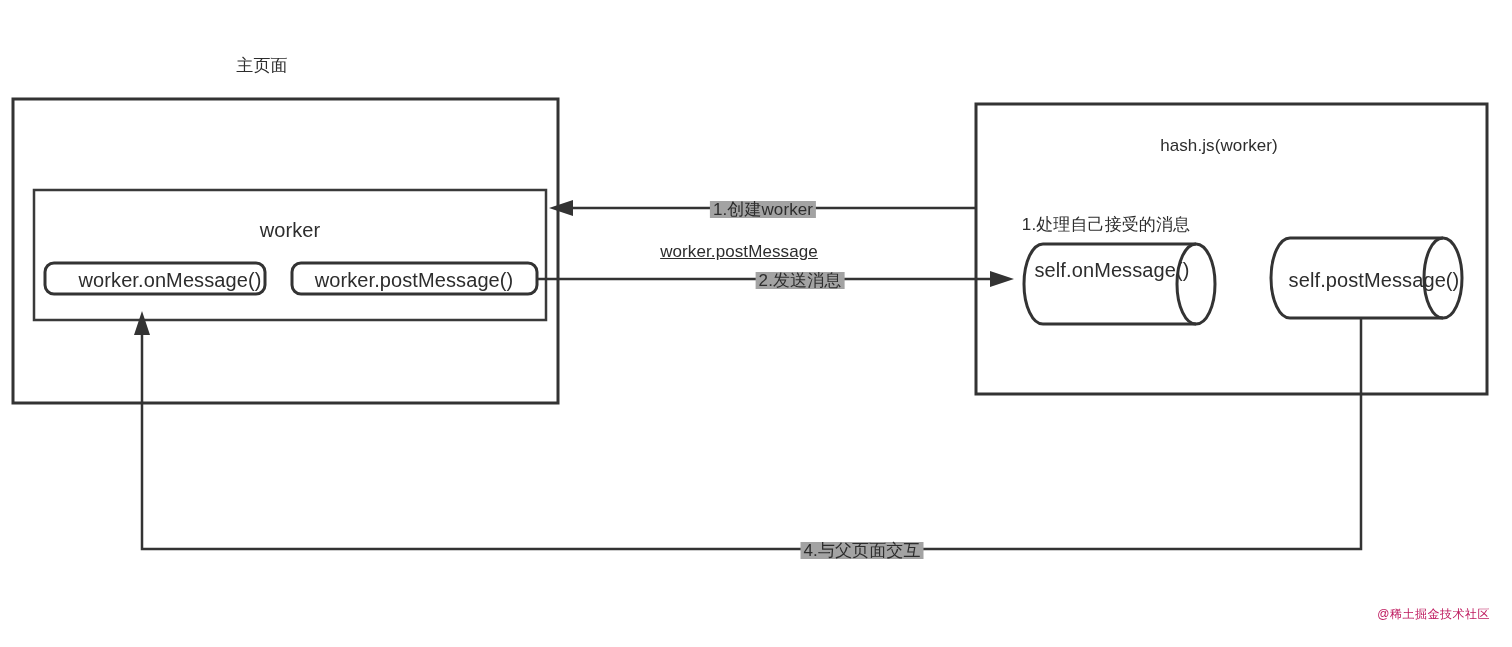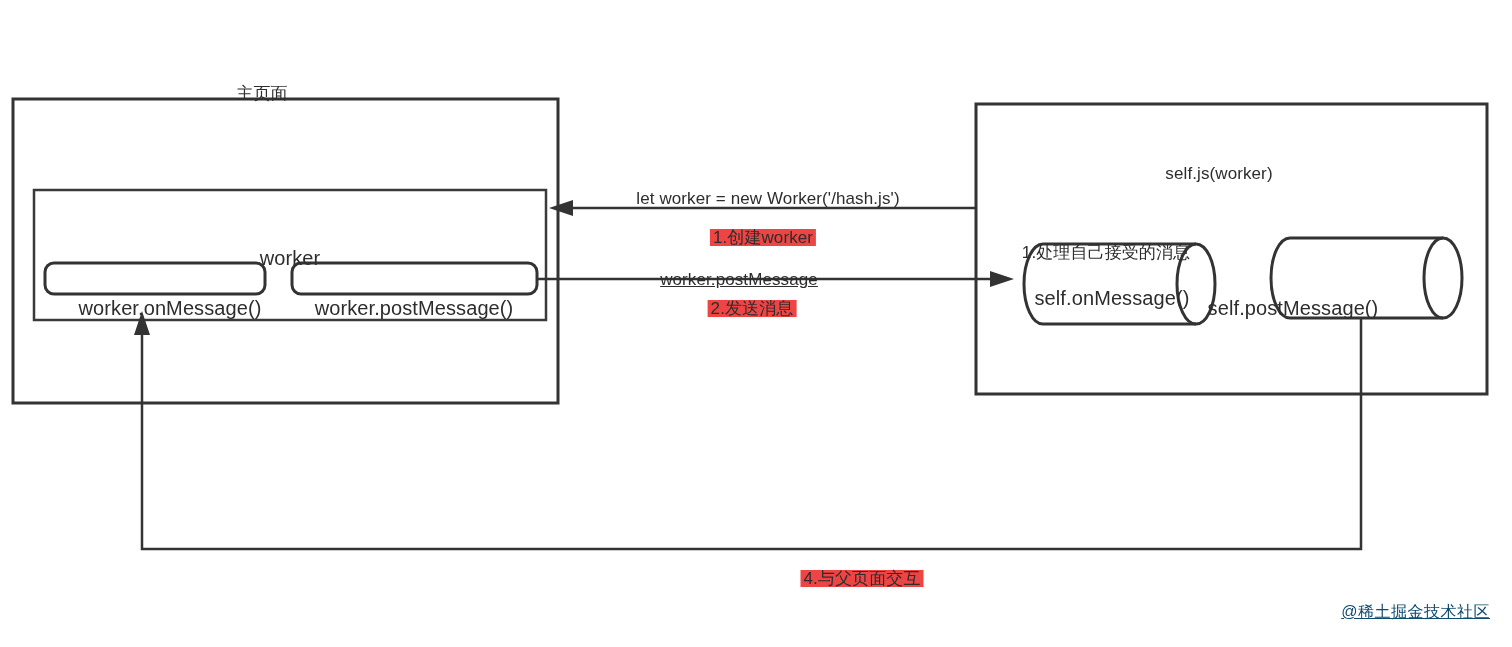--- a/index.html
+++ b/index.html
@@ -54,45 +54,43 @@
     fill: #333333;
     stroke: none;
   }
   .lbl {
     position: absolute;
     white-space: nowrap;
     font-size: 17px;
     color: #2d2d2d;
     line-height: 1;
     letter-spacing: 0.1px;
-    margin-top: 28px;
   }
   .lbl-center {
     transform: translateX(-50%);
     text-align: center;
   }
   .lbl-on-line {
-    background: #ef4444;
+    background: #a3a3a3;
     padding: 0 3px;
   }
   .lbl-title {
     font-size: 17px;
   }
   .lbl-box {
     font-size: 20px;
   }
   .watermark {
     position: absolute;
     right: 22px;
     bottom: 24px;
-    font-size: 16px;
-    color: #0c4a6e;
+    font-size: 12px;
+    color: #be185d;
     white-space: nowrap;
     letter-spacing: 0.5px;
-    text-decoration: underline;
   }
 </style>
 </head>
 <body>
 
 <div id="diagram-root">
 
   <svg class="diagram-canvas" viewBox="0 0 1512 647">
 
     <rect class="shape-fill" x="13" y="99" width="545" height="304"></rect>
@@ -141,33 +139,32 @@
   </svg>
 
   <div class="lbl lbl-center lbl-title" style="left:262px; top:57px;">主页面</div>
 
   <div class="lbl lbl-center lbl-box" style="left:290px; top:220px;">worker</div>
 
   <div class="lbl lbl-center lbl-box" style="left:170px; top:270px;">worker.onMessage()</div>
 
   <div class="lbl lbl-center lbl-box" style="left:414px; top:270px;">worker.postMessage()</div>
 
-  <div class="lbl lbl-center lbl-title" style="left:1219px; top:137px;">self.js(worker)</div>
+  <div class="lbl lbl-center lbl-title" style="left:1219px; top:137px;">hash.js(worker)</div>
 
   <div class="lbl lbl-center" style="left:1106px; top:216px;">1.处理自己接受的消息</div>
 
   <div class="lbl lbl-center lbl-box" style="left:1112px; top:260px;">self.onMessage()</div>
 
-  <div class="lbl lbl-center lbl-box" style="left:1293px; top:270px;">self.postMessage()</div>
+  <div class="lbl lbl-center lbl-box" style="left:1374px; top:270px;">self.postMessage()</div>
 
-  <div class="lbl lbl-center" style="left:768px; top:162px;">let worker = new Worker('/hash.js')</div>
 
   <div class="lbl lbl-center lbl-on-line" style="left:763px; top:201px;">1.创建worker</div>
 
   <div class="lbl lbl-center" style="left:739px; top:243px;text-decoration:underline;">worker.postMessage</div>
 
-  <div class="lbl lbl-center lbl-on-line" style="left:752px; top:272px;">2.发送消息</div>
+  <div class="lbl lbl-center lbl-on-line" style="left:800px; top:272px;">2.发送消息</div>
 
   <div class="lbl lbl-center lbl-on-line" style="left:862px; top:542px;">4.与父页面交互</div>
 
   <div class="watermark">@稀土掘金技术社区</div>
 
 </div>
 
 </body></html>

